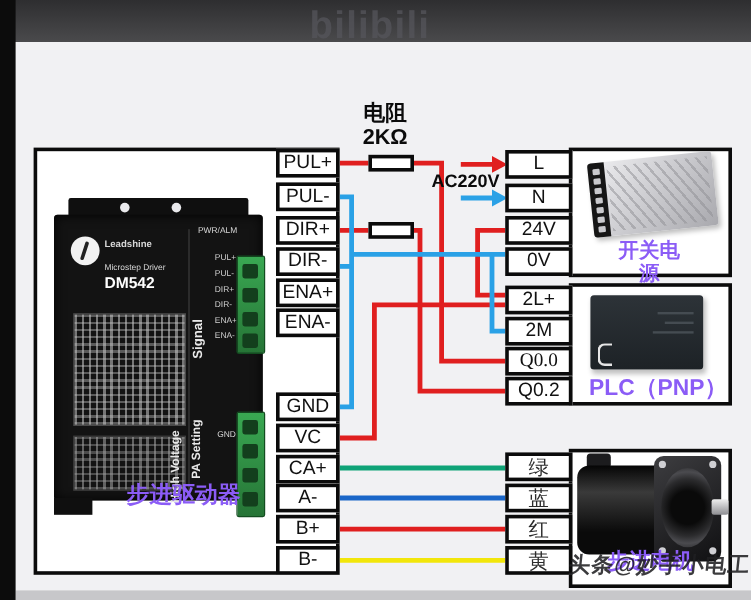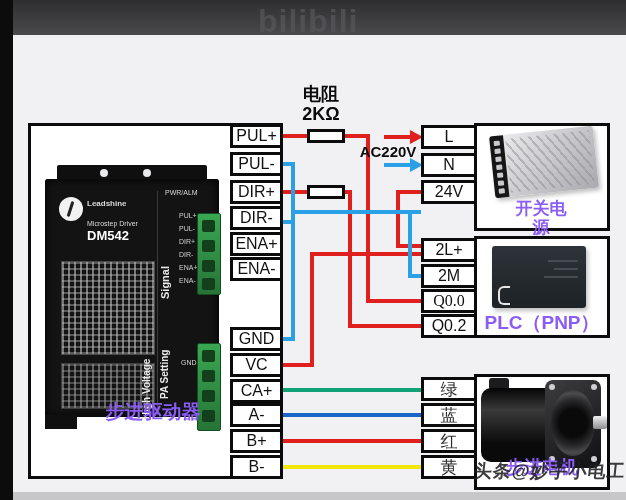--- a/index.html
+++ b/index.html
@@ -184,29 +184,30 @@
         <div class="psu-dot" style="top:29px;"></div>
       <div class="psu-dot" style="top:37px;"></div>
         <div class="psu-dot" style="top:45px;"></div>
       <div class="psu-dot" style="top:53px;"></div>
     </div>
   </div>
   <div class="abs caption" style="left:512px;top:199px;width:58px;font-size:17px;line-height:19px;">开关电源</div>
   <div class="cell cellR" style="top:125px;">L</div>
   <div class="cell cellR" style="top:153px;">N</div>
   <div class="cell cellR" style="top:180px;">24V</div>
+  <div class="cell cellR" style="top:206px;">0V</div>
 
   <div class="abs frame plc-box"></div>
   <div class="abs plc-img">
     <div class="plc-port"></div>
     <div class="plc-line" style="top:14px;width:30px;"></div>
     <div class="plc-line" style="top:22px;width:24px;"></div>
     <div class="plc-line" style="top:30px;width:34px;"></div>
   </div>
-  <div class="abs caption" style="left:478px;top:310px;width:128px;font-size:19px;">PLC（PNP）</div>
+  <div class="abs caption" style="left:478px;top:310px;width:128px;font-size:19px;text-align:right;">PLC（PNP）</div>
   <div class="cell cellR" style="top:238px;">2L+</div>
   <div class="cell cellR" style="top:264px;">2M</div>
   <div class="cell cellR" style="top:289px;font-family:Liberation Serif, serif;">Q0.0</div>
   <div class="cell cellR" style="top:314px;">Q0.2</div>
 
   <div class="abs frame motor-box"></div>
   <div class="abs motor-img">
     <div class="motor-cap"></div>
     <div class="motor-body"></div>
     <div class="motor-flange"></div>

